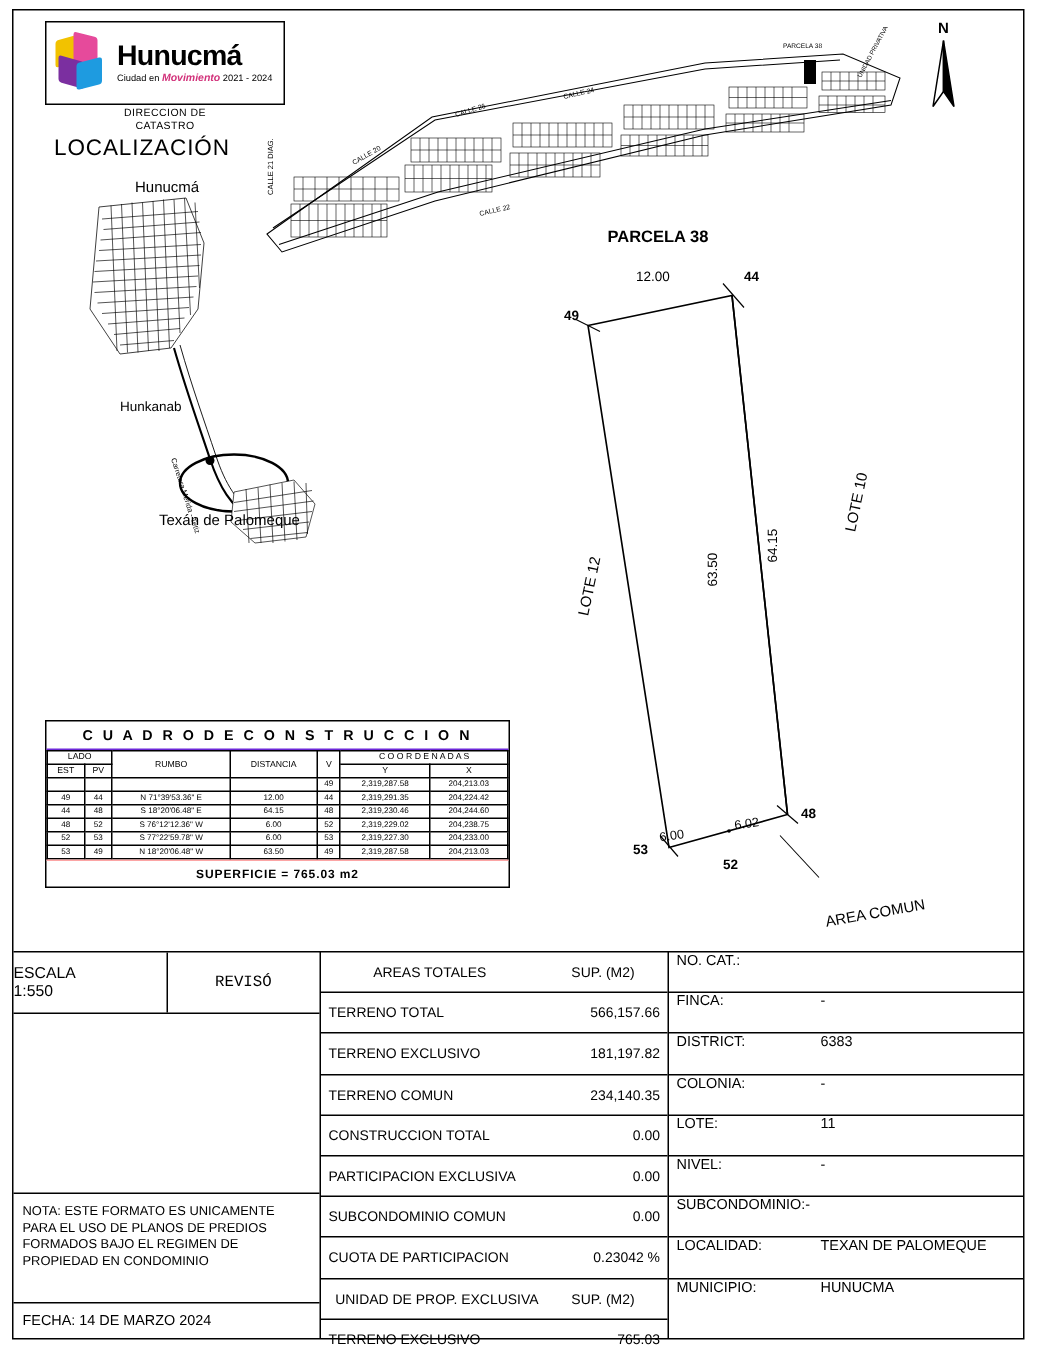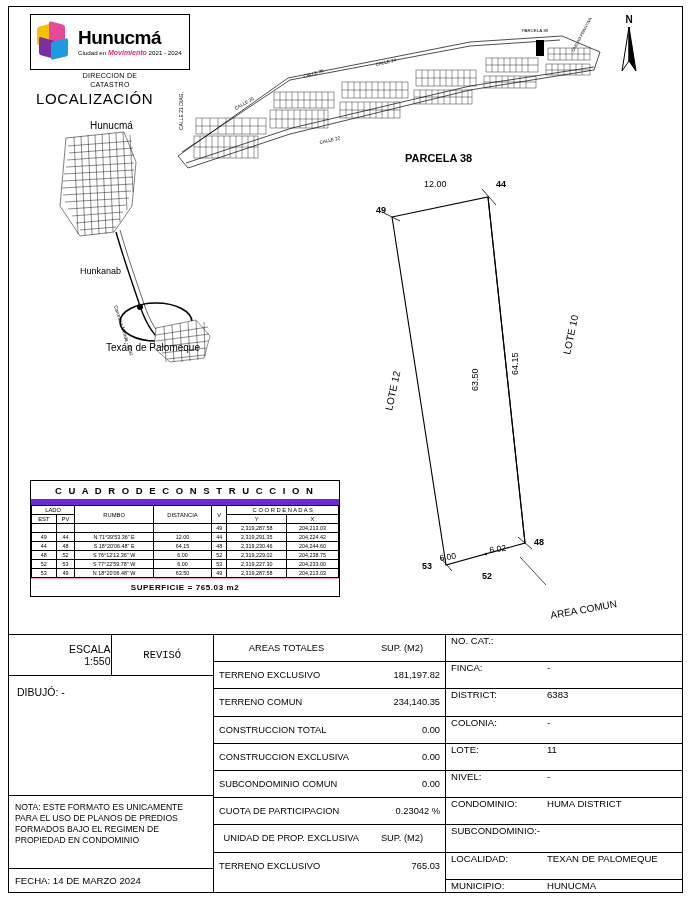--- a/index.html
+++ b/index.html
@@ -32,35 +32,35 @@
   .north{position:absolute;right:42px;top:14px;width:40px;height:62px;text-align:center;}
   .north .nlabel{font-size:10px;font-weight:bold;}
 
   
   .dl{position:absolute;font-size:9px;}
   .dl.b{font-weight:bold;}
   .rot90{transform:rotate(-90deg);transform-origin:left top;white-space:nowrap;}
 
   
   .cuadro{position:absolute;left:30px;top:480px;width:310px;border:1.2px solid #000;box-sizing:border-box;background:#fff;}
-  .cuadro .ct-title{text-align:center;font-size:9.5px;font-weight:bold;letter-spacing:2px;padding:4px 0 3px;border-bottom:6px solid #6d28d9;}
+  .cuadro .ct-title{text-align:center;font-size:9.5px;font-weight:bold;letter-spacing:2px;padding:4px 0 3px;border-bottom:1px solid #6d28d9;}
   table.ctbl{border-collapse:collapse;width:100%;font-size:5.4px;}
   table.ctbl td,table.ctbl th{border:.7px solid #000;text-align:center;padding:1px 1px;font-weight:normal;}
   table.ctbl .hd{font-size:5.8px;}
   .sup{text-align:center;font-size:8px;font-weight:bold;letter-spacing:.6px;padding:4px 0 4px;border-top:1px solid #fca5a5;}
 
   
   .bottom{position:absolute;left:9px;top:634px;width:673px;height:258px;}
   .bcol{position:absolute;top:0;height:100%;box-sizing:border-box;}
   .col-left{left:0;width:205px;border-right:1.2px solid #000;border-top:1.2px solid #000;}
   .col-mid{left:205px;width:232px;border-right:1.2px solid #000;border-top:1.2px solid #000;}
   .col-right{left:437px;width:236px;border-top:1.2px solid #000;}
 
   .escala-row{display:flex;height:40px;border-bottom:1.2px solid #000;}
-  .escala{flex:1;display:flex;flex-direction:column;align-items:flex-end;justify-content:center;font-size:10.5px;border-right:1.2px solid #000;}
+  .escala{flex:1;display:flex;flex-direction:column;align-items:flex-start;justify-content:center;font-size:10.5px;border-right:1.2px solid #000;}
   .reviso{flex:1;display:flex;align-items:center;justify-content:center;font-size:10.5px;font-family:Liberation Mono, monospace;}
   .dibujo{font-size:10.5px;padding:10px 0 0 8px;}
   .nombre{text-align:center;font-size:10px;line-height:1.25;margin-top:26px;}
   .nota{position:absolute;left:0;top:160px;width:100%;border-top:1.2px solid #000;box-sizing:border-box;padding:6px 6px 4px 6px;font-size:8.6px;line-height:1.28;height:58px;}
   .fecha{position:absolute;left:0;bottom:0;width:100%;border-top:1.2px solid #000;box-sizing:border-box;padding:6px 6px;font-size:9.6px;}
 
   .mrow{display:flex;height:26.2px;border-bottom:1px solid #000;align-items:center;font-size:9.3px;}
   .mrow:last-child{border-bottom:none;}
   .mlab{flex:1;padding-left:5px;}
   .mval{width:74px;text-align:right;padding-right:5px;}
@@ -432,44 +432,47 @@
   <div class="bottom">
 
     <div class="bcol col-left">
       <div class="escala-row">
         <div class="escala">
           <div>ESCALA</div>
           <div>1:550</div>
         </div>
         <div class="reviso">REVISÓ</div>
       </div>
-      <div class="dibujo">DIBUJÓ: -</div>
       <div class="nota">NOTA: ESTE FORMATO ES UNICAMENTE PARA EL USO DE PLANOS DE PREDIOS FORMADOS BAJO EL REGIMEN DE PROPIEDAD EN CONDOMINIO</div>
       <div class="fecha">FECHA: 14 DE MARZO 2024</div>
     </div>
 
     <div class="bcol col-mid">
       <div class="mrow mhead">
         <div class="h1">AREAS TOTALES</div>
         <div class="h2">SUP. (M2)</div>
       </div>
       <div class="mrow">
+          <div class="mlab">TERRENO TOTAL</div>
+          <div class="mval wide">566,157.66</div>
+        </div>
+      <div class="mrow">
           <div class="mlab">TERRENO EXCLUSIVO</div>
           <div class="mval wide">181,197.82</div>
         </div>
       <div class="mrow">
           <div class="mlab">TERRENO COMUN</div>
           <div class="mval wide">234,140.35</div>
         </div>
       <div class="mrow">
           <div class="mlab">CONSTRUCCION TOTAL</div>
           <div class="mval wide">0.00</div>
         </div>
       <div class="mrow">
-          <div class="mlab">CONSTRUCCION EXCLUSIVA</div>
+          <div class="mlab">PARTICIPACION EXCLUSIVA</div>
           <div class="mval wide">0.00</div>
         </div>
       <div class="mrow">
           <div class="mlab">SUBCONDOMINIO COMUN</div>
           <div class="mval wide">0.00</div>
         </div>
       <div class="mrow">
           <div class="mlab">CUOTA DE PARTICIPACION</div>
           <div class="mval wide">0.23042 %</div>
         </div>
@@ -503,24 +506,20 @@
         </div>
       <div class="rrow">
           <div class="rlab">LOTE:</div>
           <div class="rval">11</div>
         </div>
       <div class="rrow">
           <div class="rlab">NIVEL:</div>
           <div class="rval">-</div>
         </div>
       <div class="rrow">
-          <div class="rlab">CONDOMINIO:</div>
-          <div class="rval">HUMA DISTRICT</div>
-        </div>
-      <div class="rrow">
           <div class="rlab" style="width:auto;">SUBCONDOMINIO:</div>
           <div class="rval">-</div>
         </div>
       <div class="rrow">
           <div class="rlab">LOCALIDAD:</div>
           <div class="rval">TEXAN DE PALOMEQUE</div>
         </div>
       <div class="rrow">
           <div class="rlab">MUNICIPIO:</div>
           <div class="rval">HUNUCMA</div>

